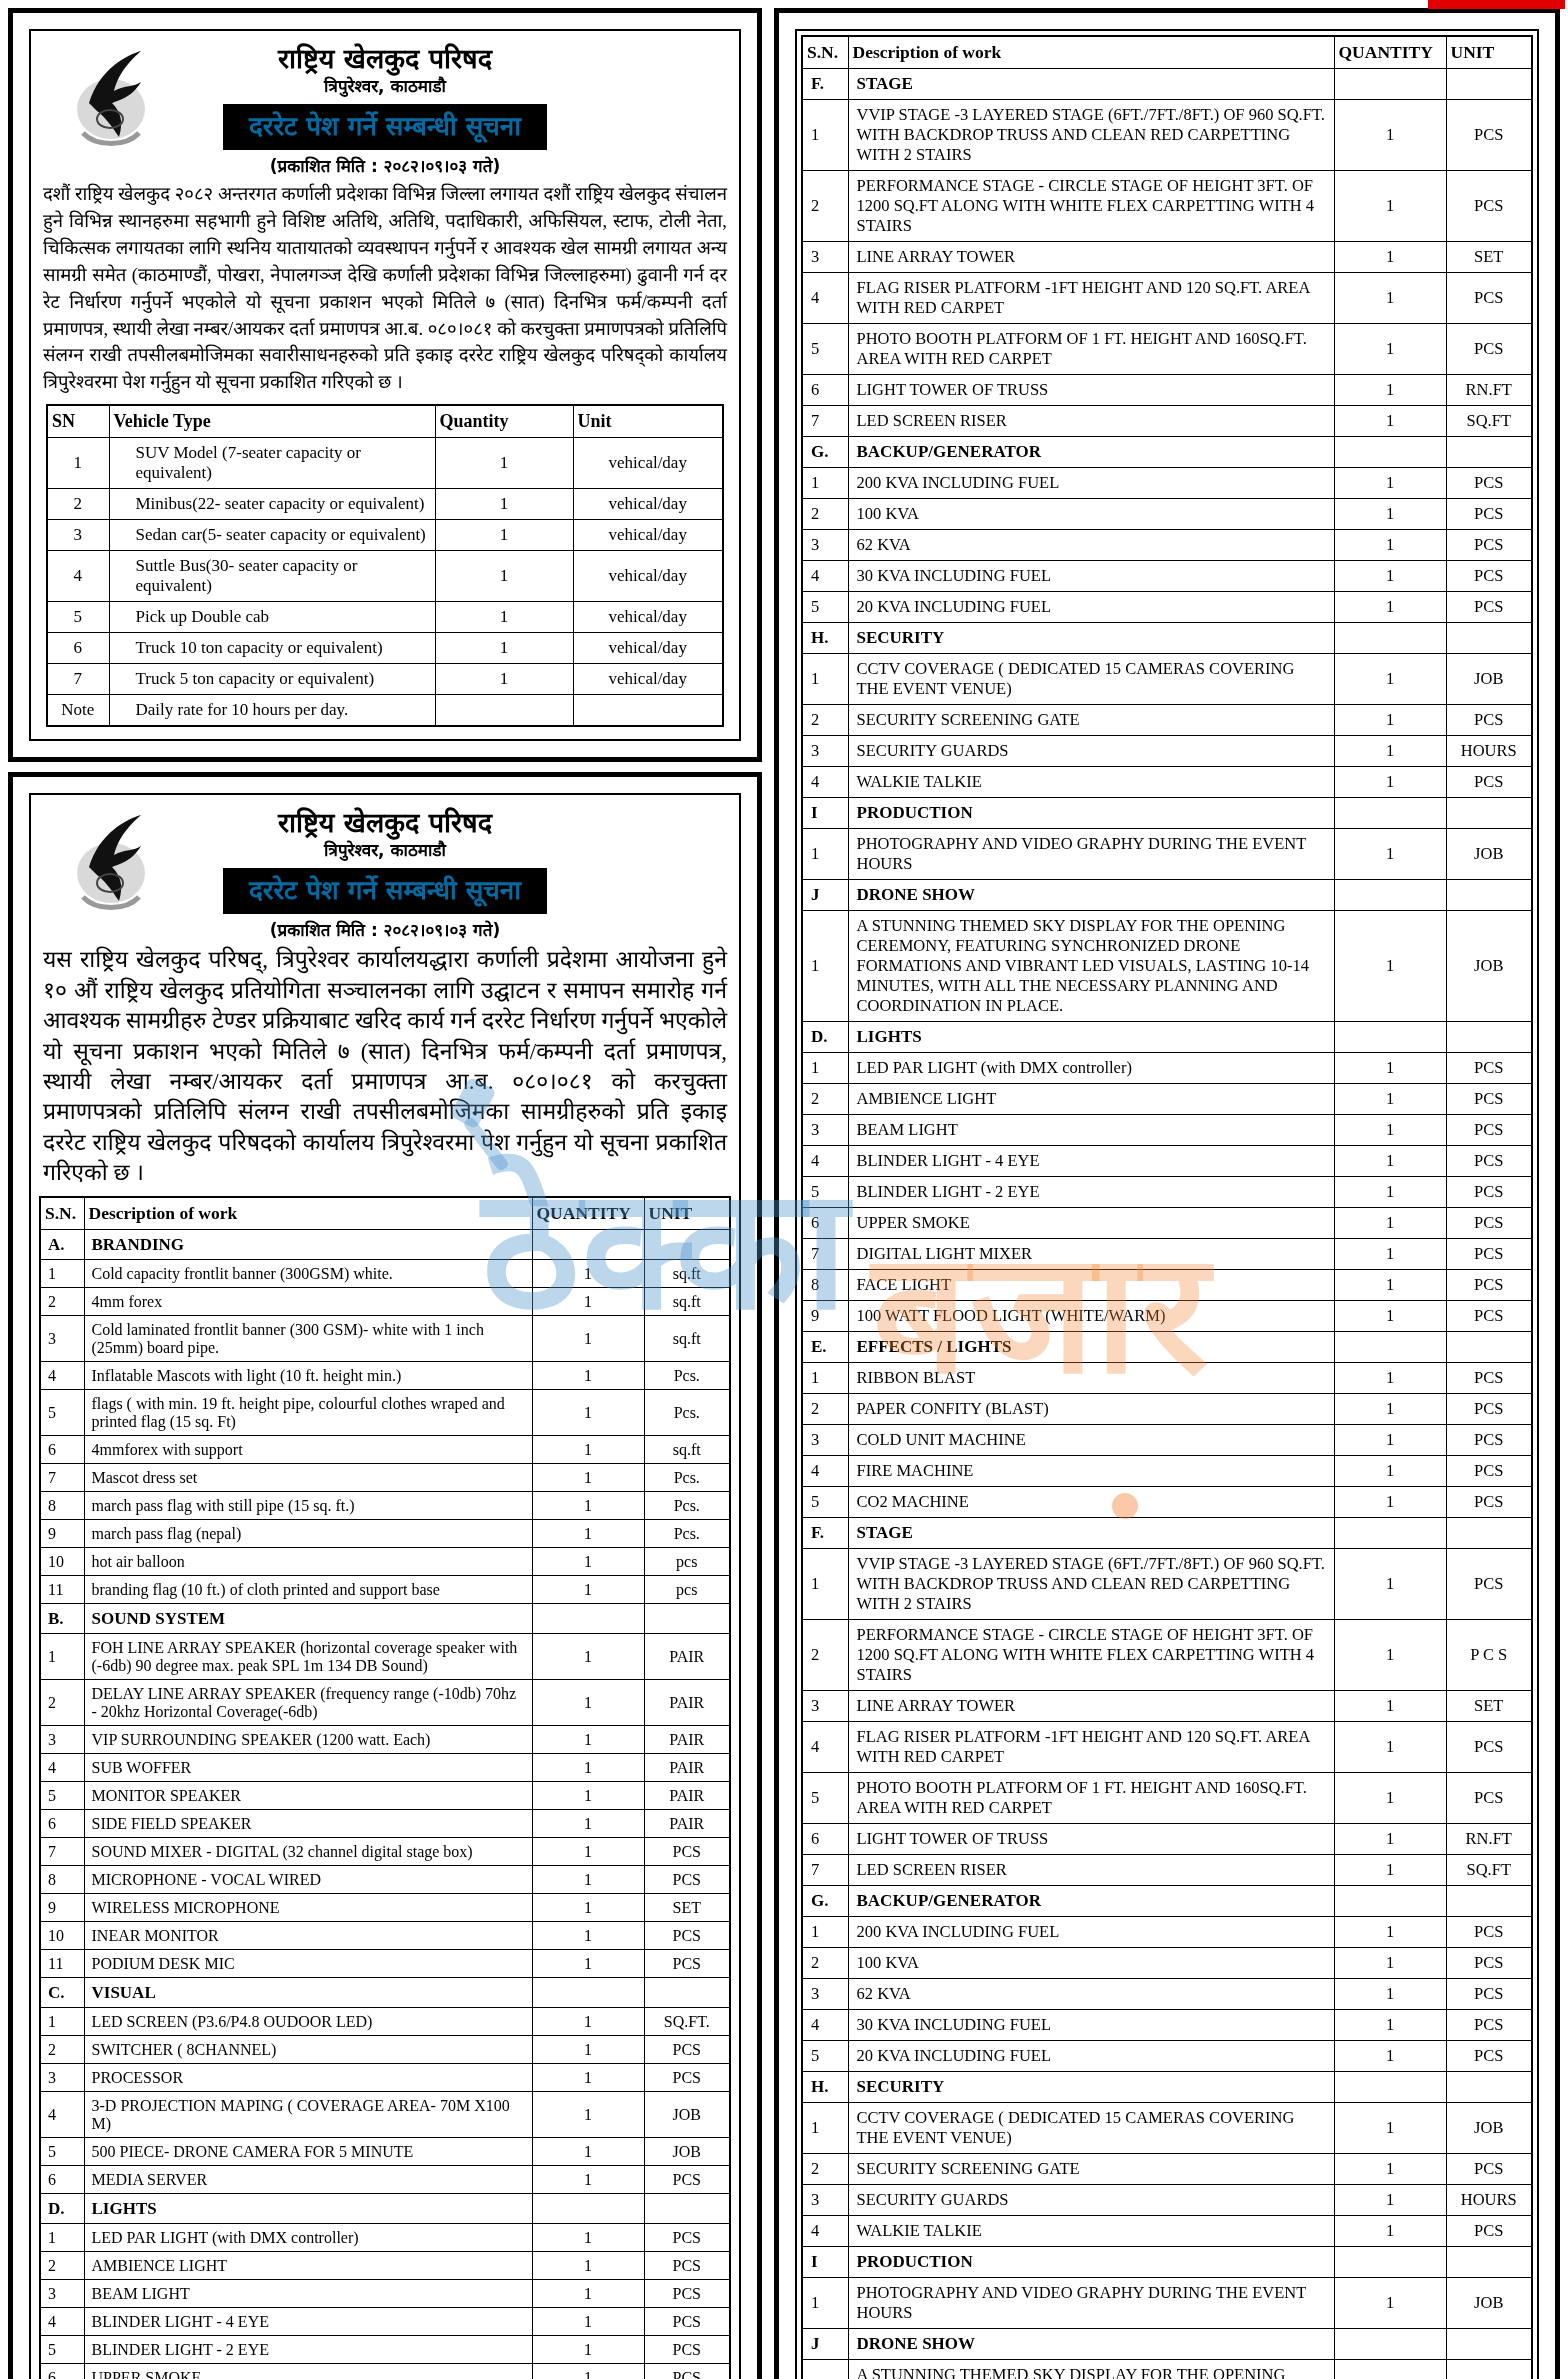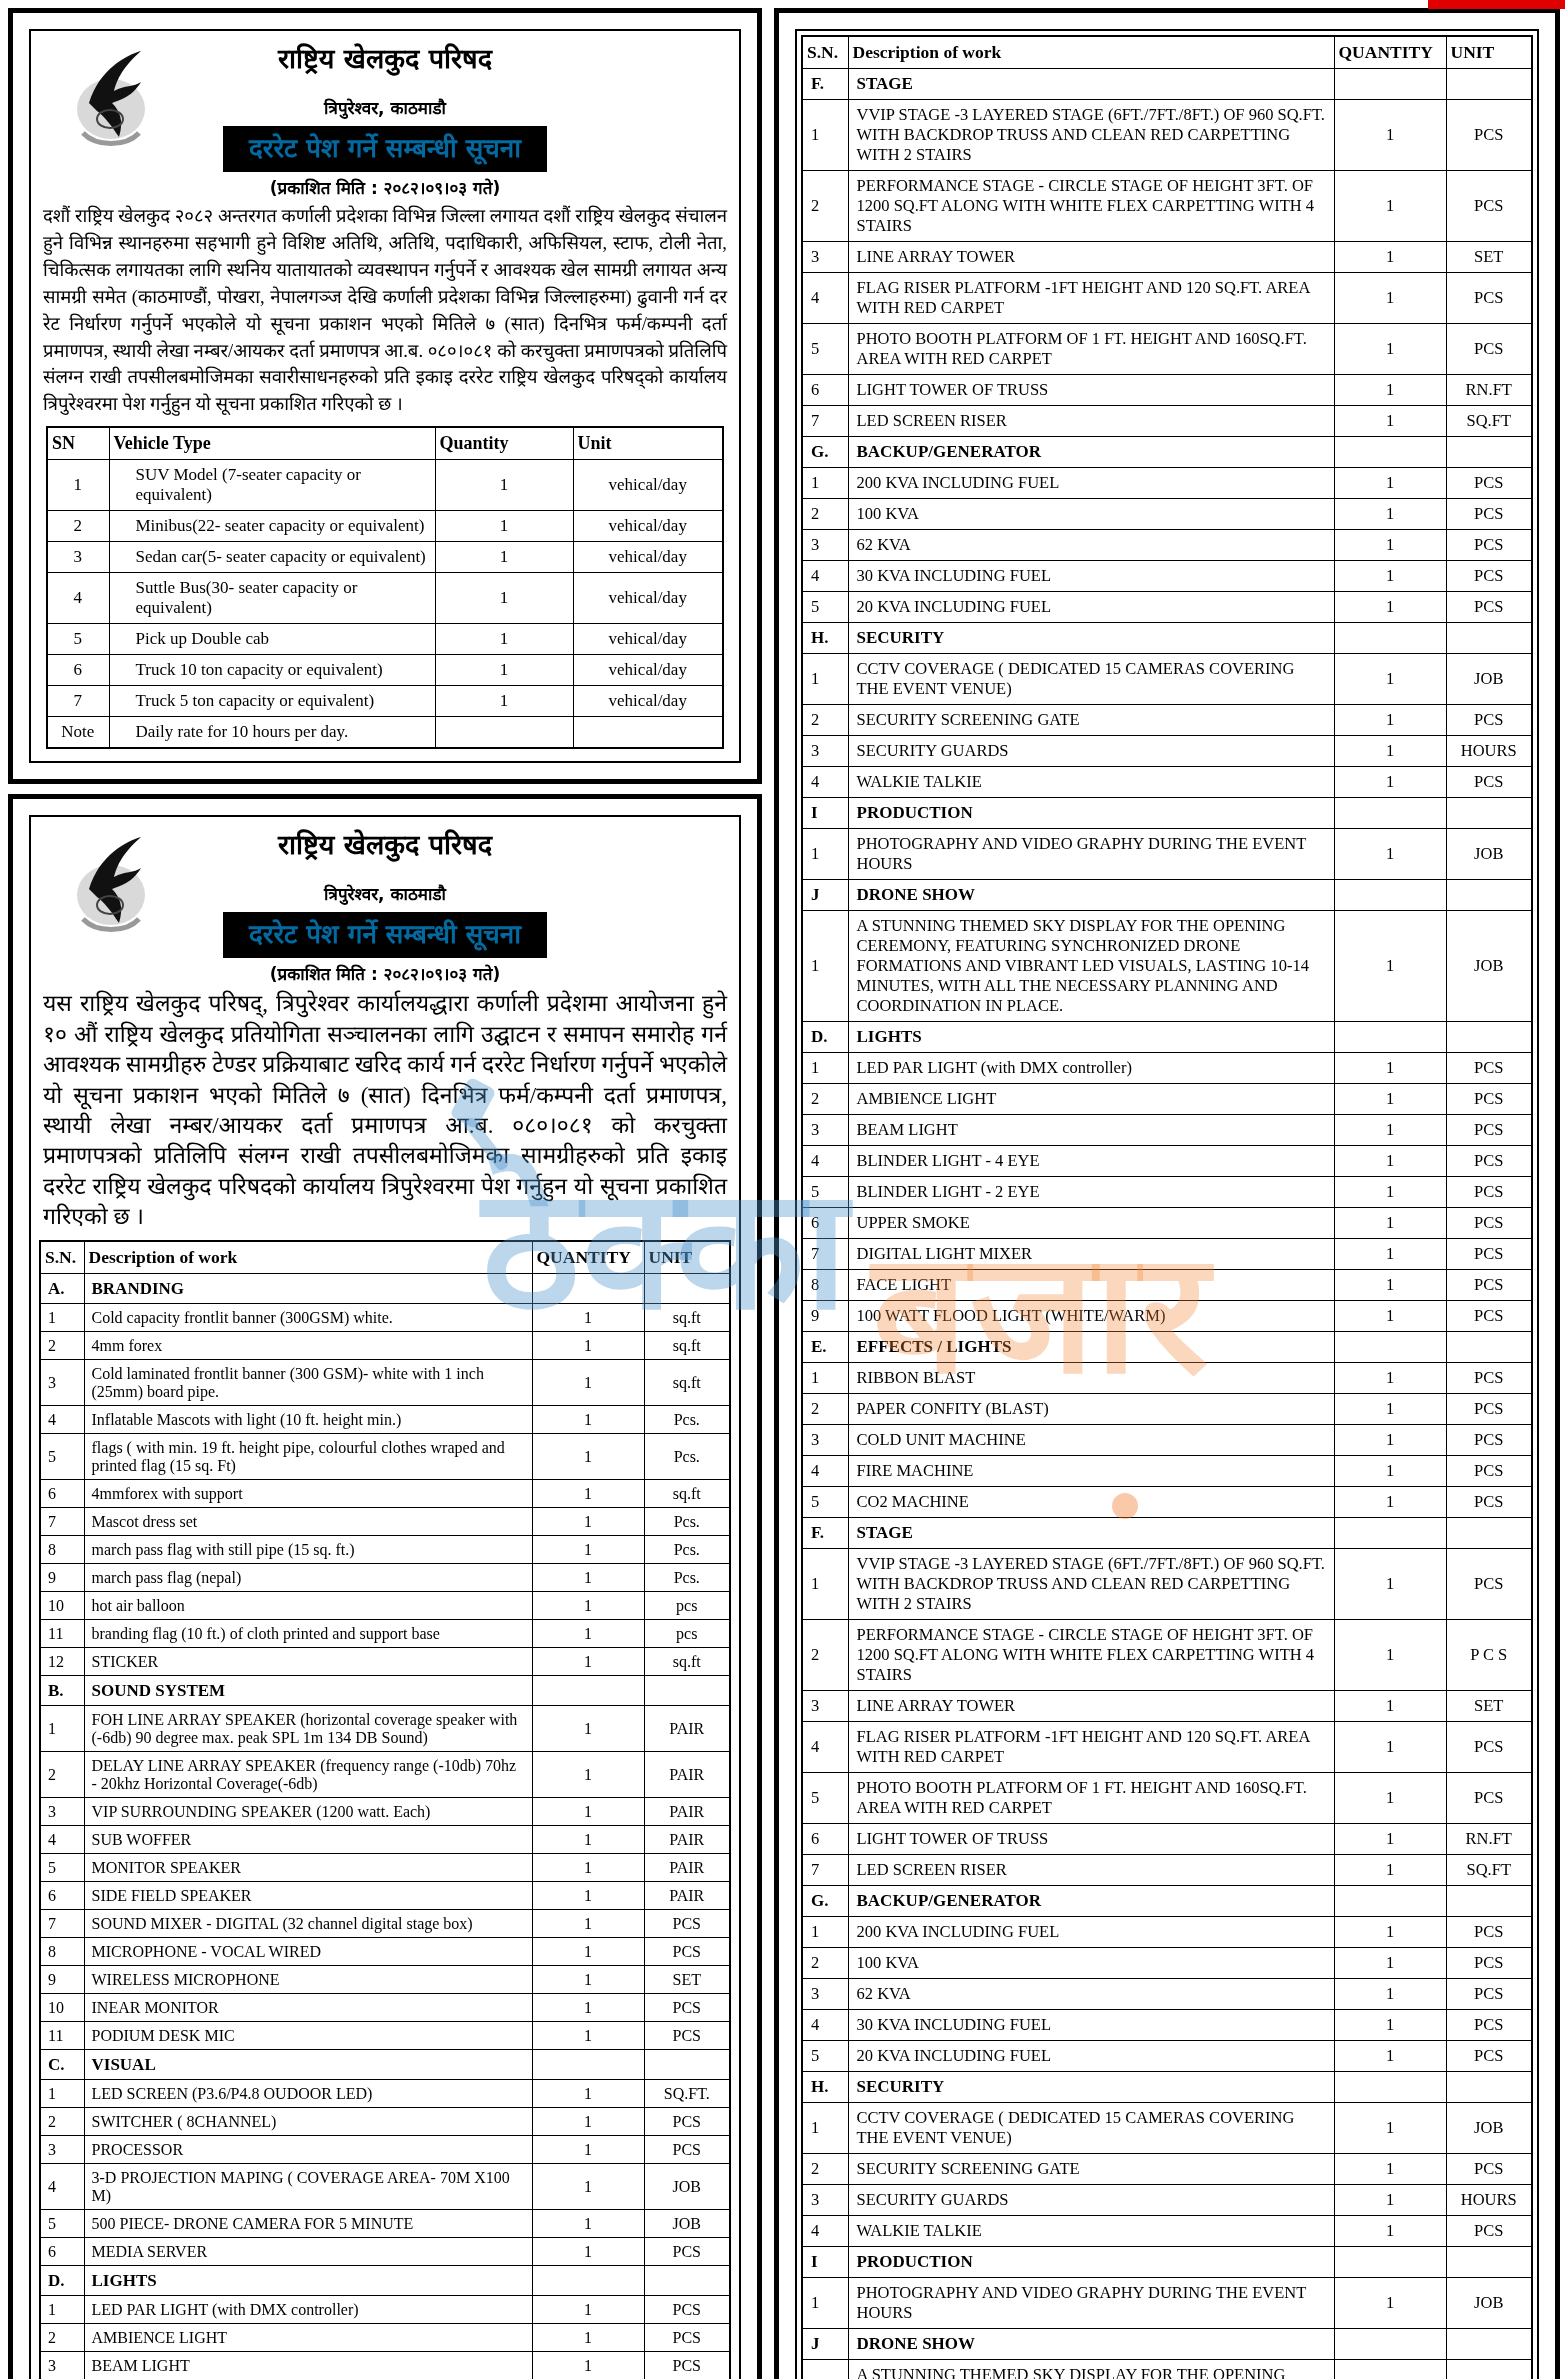--- a/index.html
+++ b/index.html
@@ -13,21 +13,21 @@
   .col-right { width:786px; flex:0 0 auto; }
 
   .box { border:5px solid #000; padding:16px; background:#fff; }
   .box-inner { border:2px solid #000; padding:8px 8px 10px 8px; }
   .box + .box { margin-top:10px; }
 
   
   .notice-head { position:relative; text-align:center; padding-top:4px; }
   .logo { position:absolute; left:22px; top:6px; width:100px; height:112px; }
   .org-title { font-family:"DejaVu Sans", sans-serif; font-weight:bold; font-size:27px; line-height:1.2; }
-  .org-city { font-family:"DejaVu Sans", sans-serif; font-weight:bold; font-size:17px; line-height:1.3;margin-top:22px; }
+  .org-city { font-family:"DejaVu Sans", sans-serif; font-weight:bold; font-size:17px; line-height:1.3; }
   .banner { display:inline-block; background:#000; color:#0369a1; font-family:"DejaVu Sans", sans-serif;
             font-weight:bold; font-size:26px; line-height:1.0; padding:9px 26px 11px 26px; margin:7px auto 4px auto; }
   .pubdate { font-family:"DejaVu Sans", sans-serif; font-weight:bold; font-size:17px; }
   .notice-body { font-size:18.5px; line-height:1.45; text-align:justify; margin:4px 4px 8px 4px; }
   .notice-body.small { font-size:23px; line-height:1.32; }
 
   
   table { border-collapse:collapse; width:100%; background:#fff; }
   th, td { border:1.7px solid #000; vertical-align:middle; }
   table.outer2 { border:2.4px solid #000; }
@@ -241,26 +241,20 @@
                 <td class="desc">hot air balloon</td>
                 <td class="qty">1</td>
                 <td class="unit">pcs</td>
               </tr>
               <tr>
                 <td class="sn">11</td>
                 <td class="desc">branding flag (10 ft.) of cloth printed and support base</td>
                 <td class="qty">1</td>
                 <td class="unit">pcs</td>
               </tr>
-              <tr>
-                <td class="sn">12</td>
-                <td class="desc">STICKER</td>
-                <td class="qty">1</td>
-                <td class="unit">sq.ft</td>
-              </tr>
               <tr class="section">
                 <td class="sn">B.</td>
                 <td class="desc">SOUND SYSTEM</td>
                 <td class="qty"></td>
                 <td class="unit"></td>
               </tr>
               <tr>
                 <td class="sn">1</td>
                 <td class="desc">FOH LINE ARRAY SPEAKER (horizontal coverage speaker with (-6db) 90 degree max. peak SPL 1m 134 DB  Sound)</td>
                 <td class="qty">1</td>

